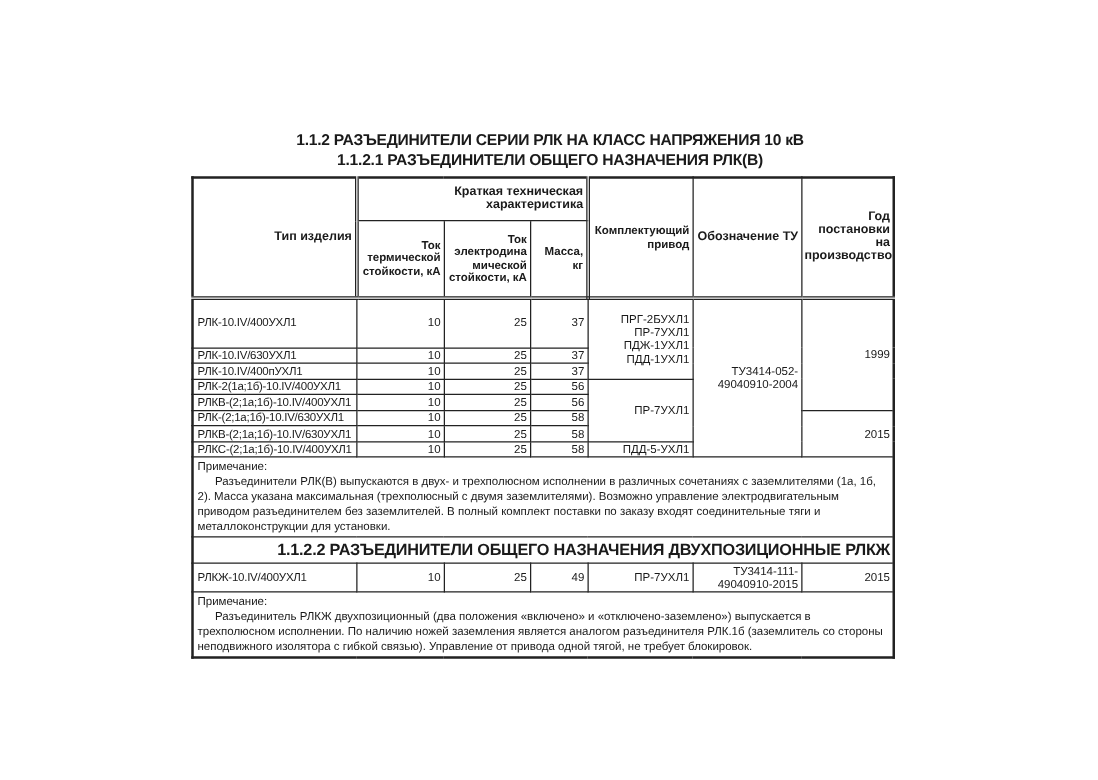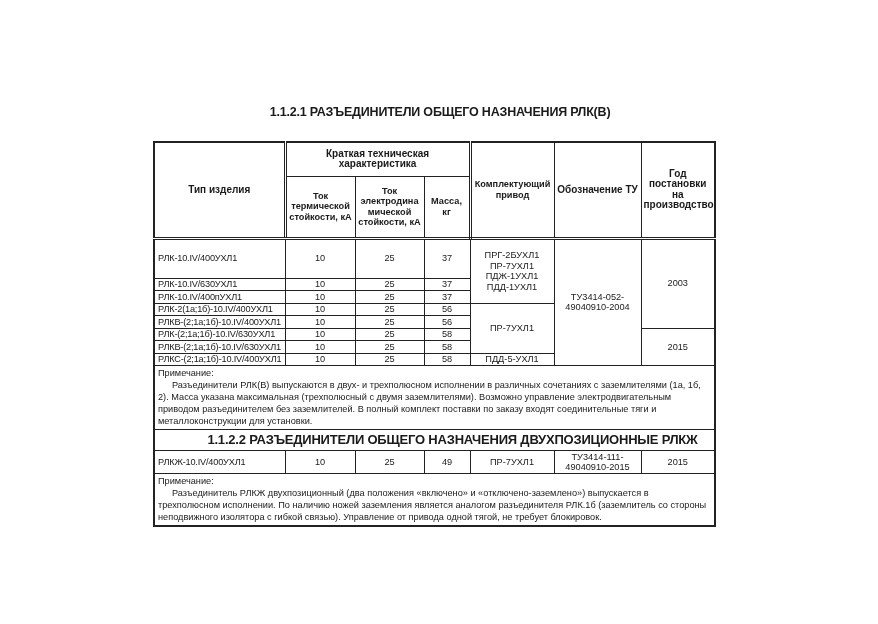--- a/index.html
+++ b/index.html
@@ -13,21 +13,21 @@
     letter-spacing: -0.2px;
   }
   .tbl-wrap {
     position: absolute; left: 153px; top: 141px; width: 561px;
   }
   table {
     border-collapse: collapse; width: 561px; table-layout: fixed;
     font-size: 9.2px; line-height: 10.5px;
   }
   td, th {
-    border: 1px solid #222; padding: 0 2px; text-align: center; vertical-align: middle;
+    border: 1px solid #222; padding: 0 2px; text-align: right; vertical-align: middle;
     overflow: hidden;
   }
   .outer { border: 2px solid #222; }
   th { font-weight: bold; font-size: 9.2px; }
   th.big { font-size: 10px; }
   .hdr-top { height: 34px; }
   .hdr-sub { height: 62px; }
   .hdr-sub th { border-bottom: 3px double #222; }
   .hdr-full { border-bottom: 3px double #222; }
   td.name { text-align: left; padding-left: 3px; white-space: nowrap; letter-spacing: -0.2px; }
@@ -38,20 +38,21 @@
   }
   .note .indent { display: inline-block; width: 14px; }
   .sec2 { font-weight: bold; font-size: 13px; height: 20px; letter-spacing: -0.2px; padding-left: 38px; }
   tr.r2 td { height: 22px; }
   .dbl-left { border-left: 3px double #222; }
 </style>
 </head>
 <body>
 
 <div class="titles">
+  <div>1.1.2 РАЗЪЕДИНИТЕЛИ СЕРИИ РЛК НА КЛАСС НАПРЯЖЕНИЯ 10 кВ</div>
   <div>1.1.2.1 РАЗЪЕДИНИТЕЛИ ОБЩЕГО НАЗНАЧЕНИЯ РЛК(В)</div>
 </div>
 
 <div class="tbl-wrap">
 <table class="outer">
   <colgroup>
     <col style="width:131px">
     <col style="width:70px">
     <col style="width:69px">
     <col style="width:46px">
@@ -81,21 +82,21 @@
     <td rowspan="3">
       <div>ПРГ-2БУХЛ1</div>
       <div>ПР-7УХЛ1</div>
       <div>ПДЖ-1УХЛ1</div>
       <div>ПДД-1УХЛ1</div>
     </td>
     <td rowspan="8">
       <div>ТУ3414-052-</div>
       <div>49040910-2004</div>
     </td>
-    <td rowspan="5">2003</td>
+    <td rowspan="5">1999</td>
   </tr>
   <tr class="r">
     <td class="name">РЛК-10.IV/630УХЛ1</td>
     <td>10</td>
     <td>25</td>
     <td>37</td>
   </tr>
   <tr class="r">
     <td class="name">РЛК-10.IV/400пУХЛ1</td>
     <td>10</td>

